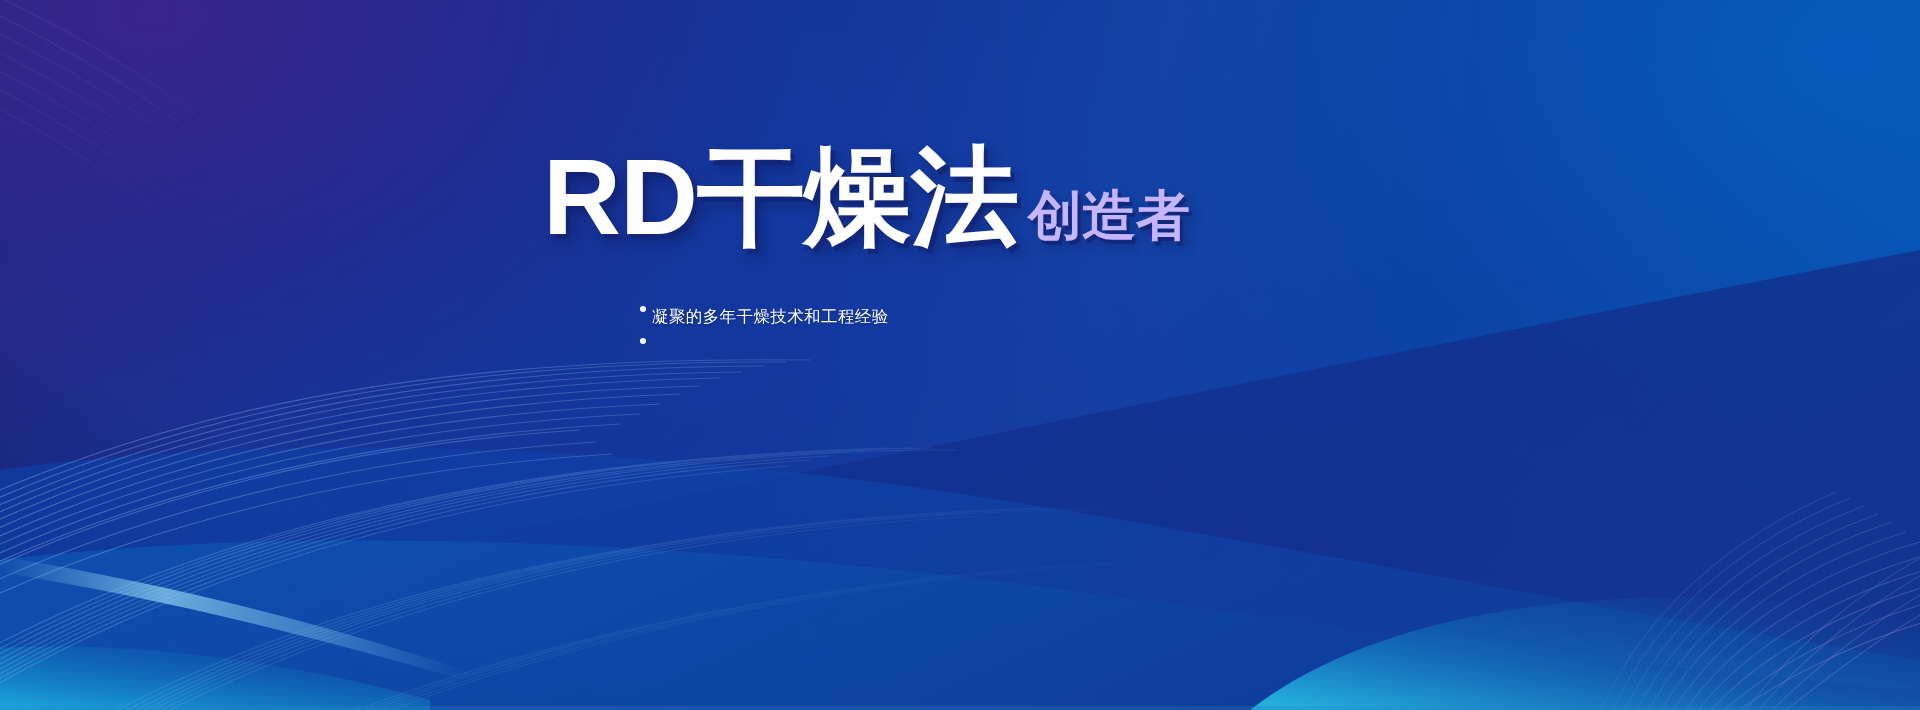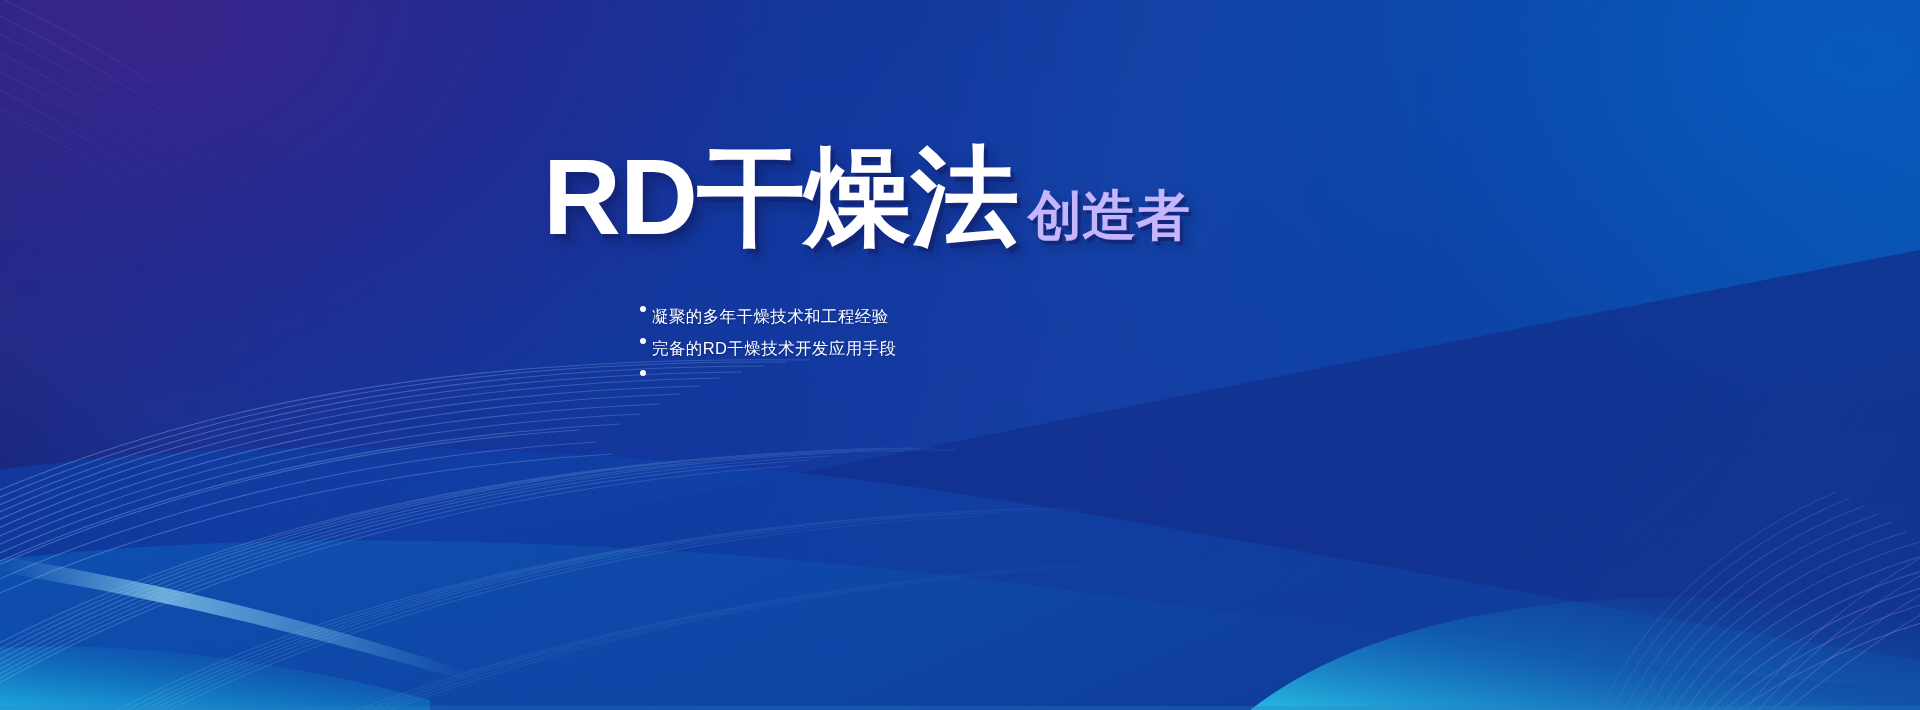--- a/index.html
+++ b/index.html
@@ -284,21 +284,17 @@
       <span id="headline-sub">创造者</span>
     </div>
 
     <ul id="bullet-list">
       <li>
         <span class="bullet-dot"></span>
         <span>凝聚的多年干燥技术和工程经验</span>
       </li>
       <li>
         <span class="bullet-dot"></span>
-        <span>完备的RD干燥技术开发应用手段</span>
-      </li>
-      <li>
-        <span class="bullet-dot"></span>
       </li>
     </ul>
 
   </div>
 </div>
 
 </body></html>

